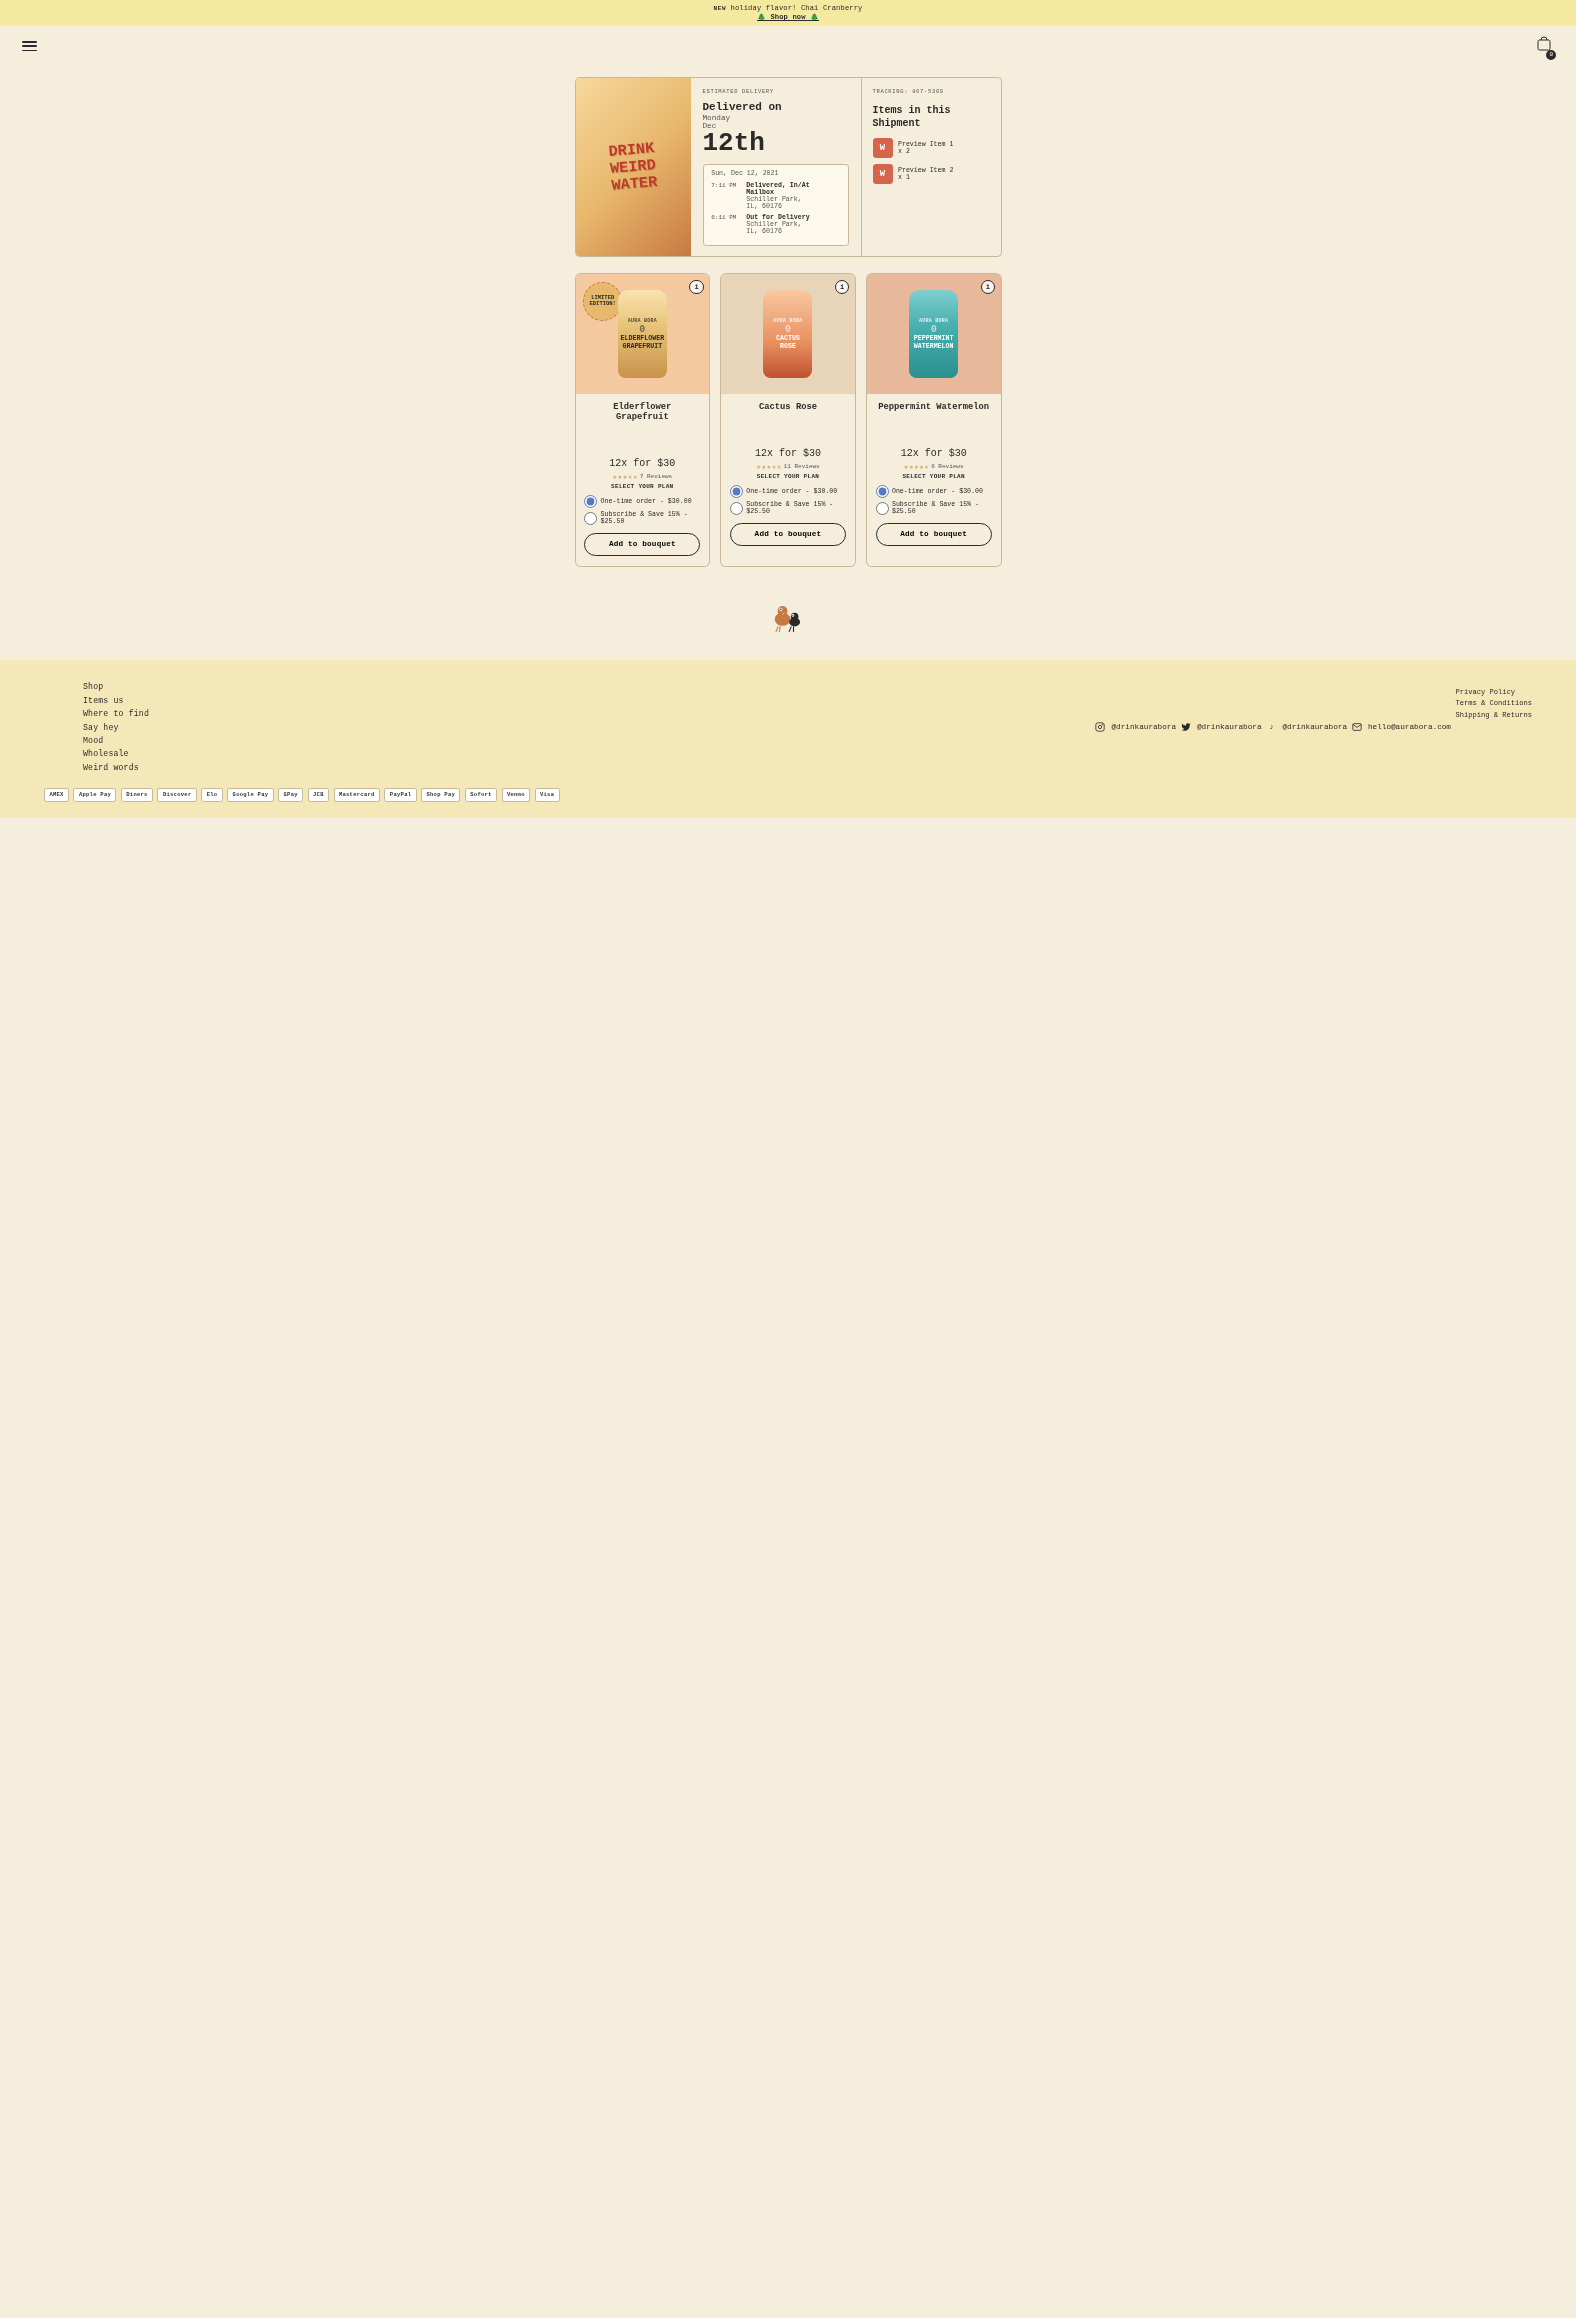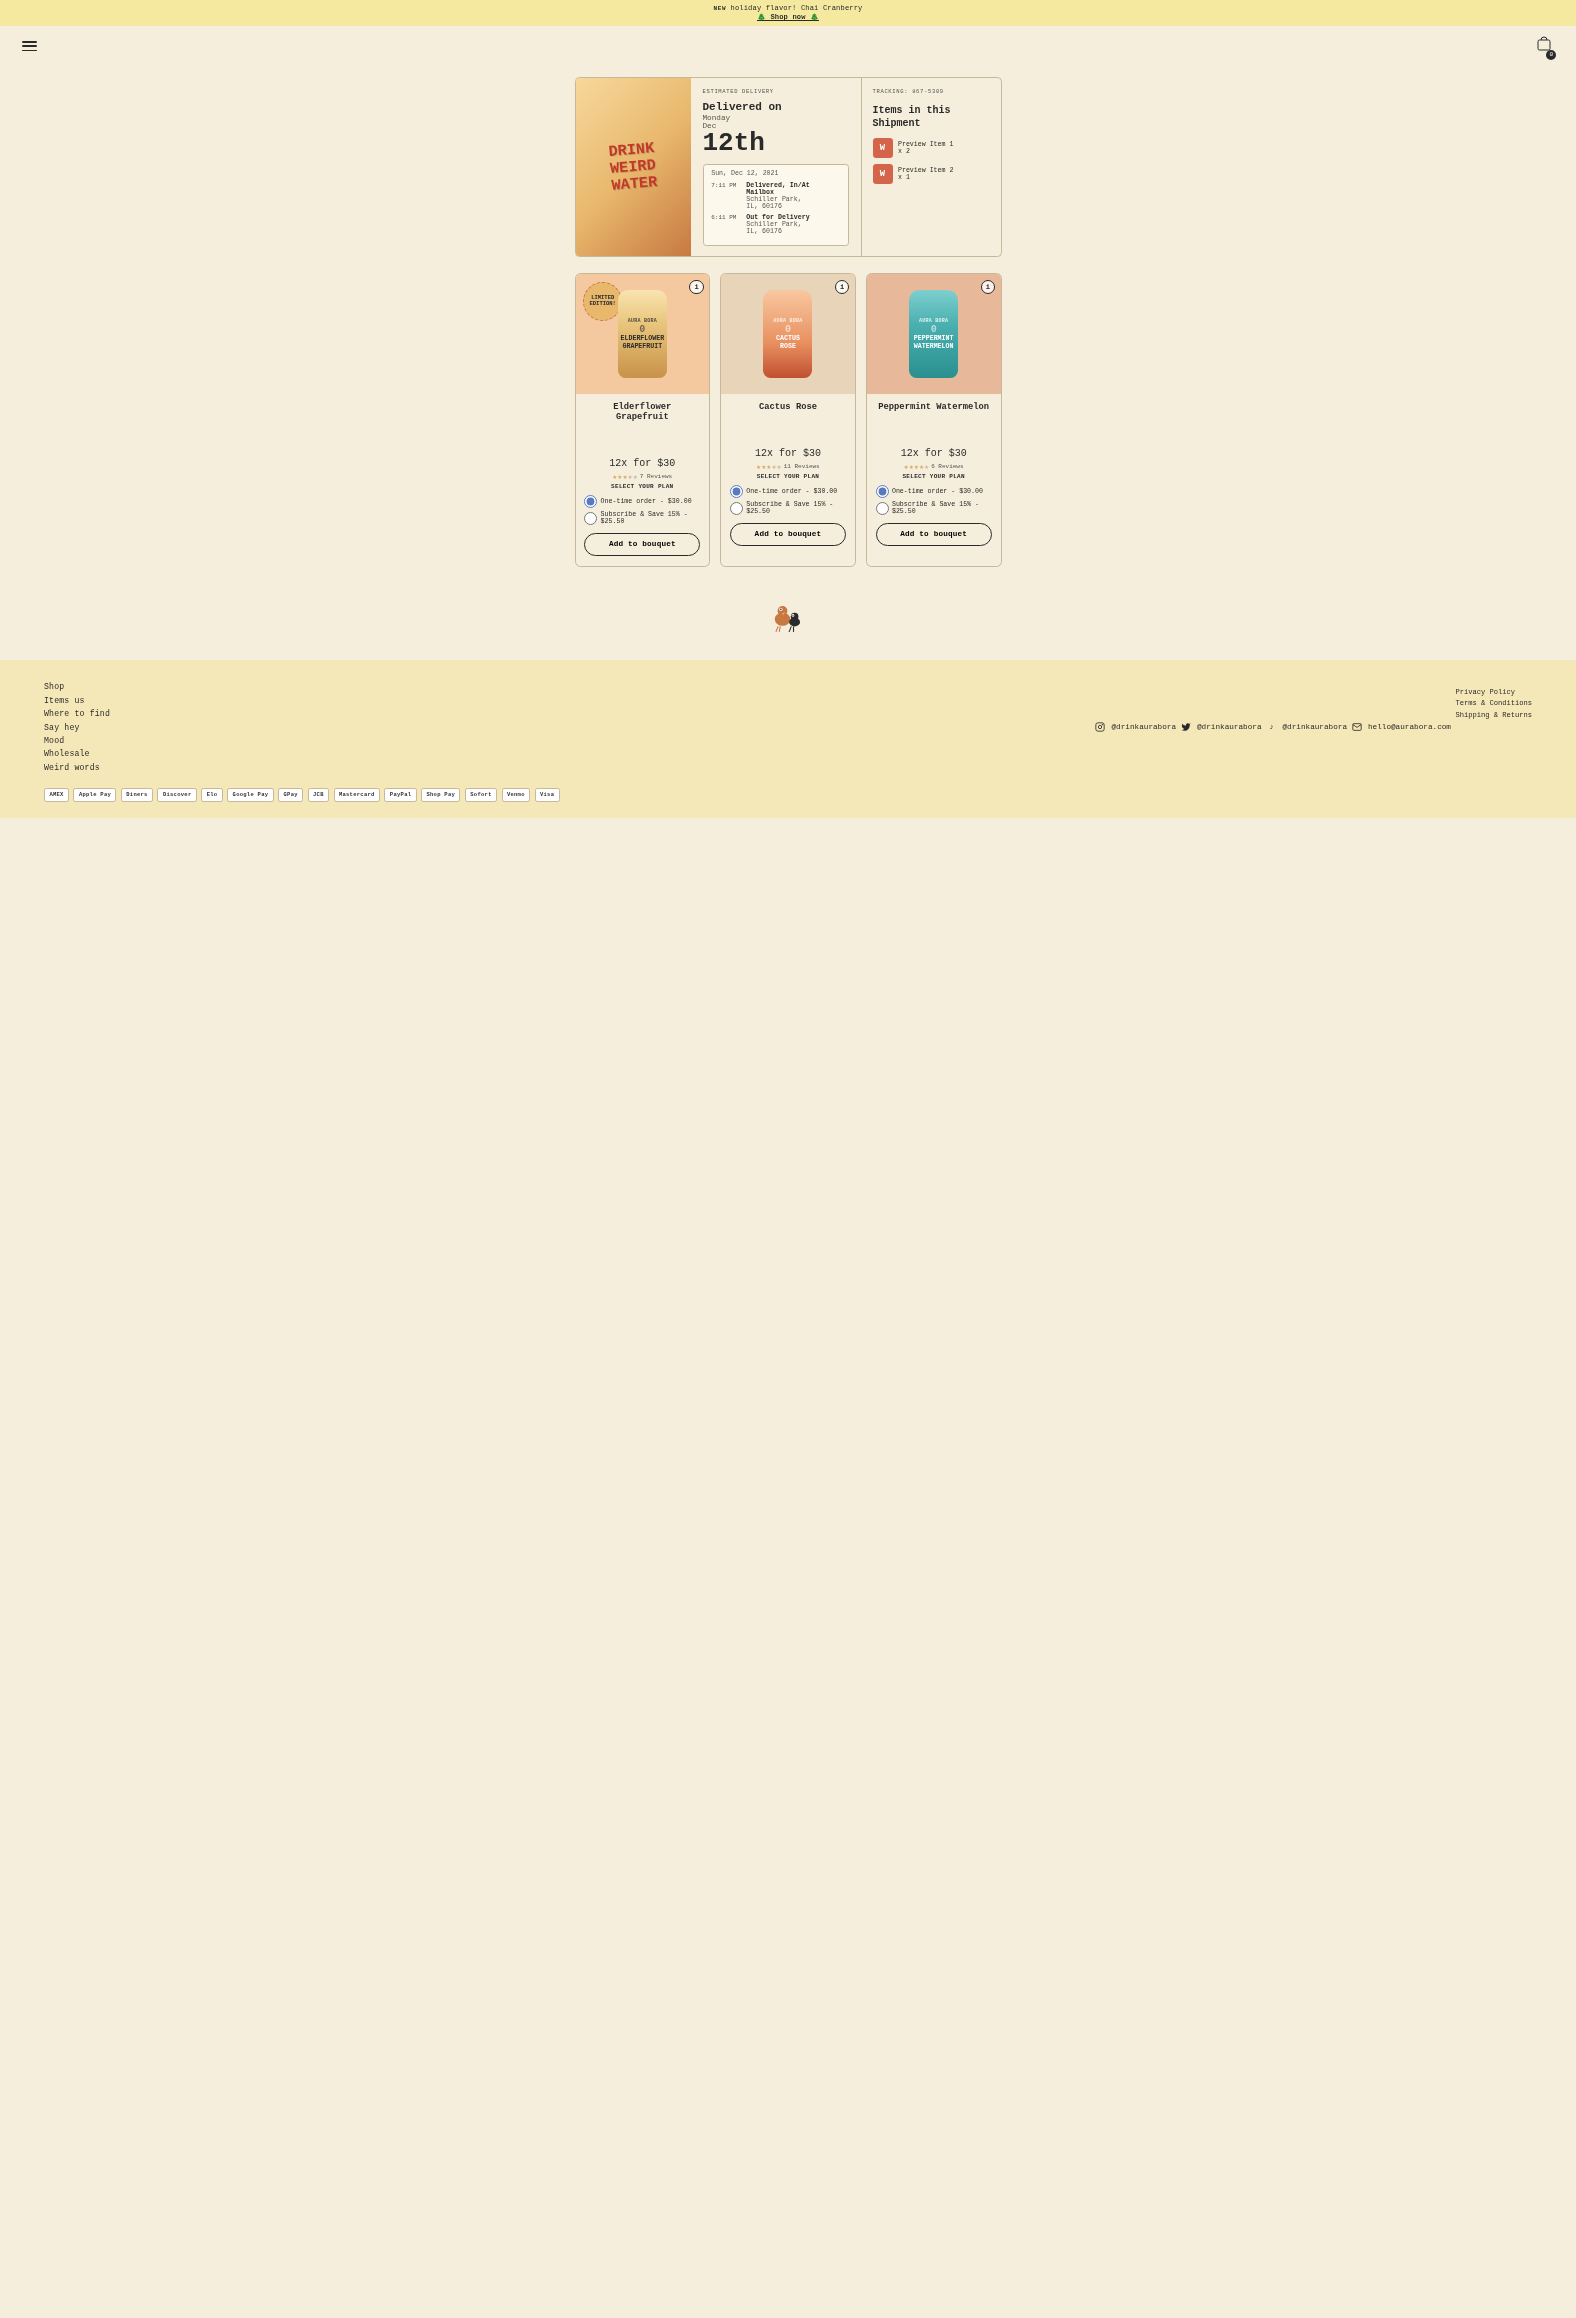--- a/index.html
+++ b/index.html
@@ -412,20 +412,21 @@
     .footer-nav {
       display: flex;
       flex-direction: column;
       gap: 4.4px;
     }
     .footer-nav a {
       text-decoration: none;
       color: #2a2a2a;
       font-size: 8.2px;
       letter-spacing: 0.02em;
+      margin-left: 39px;
     }
     .footer-social {
       display: flex;
       flex-direction: row;
       gap: 4.4px;
       margin-left: auto;
     }
     .social-row {
       display: flex;
       align-items: center;

